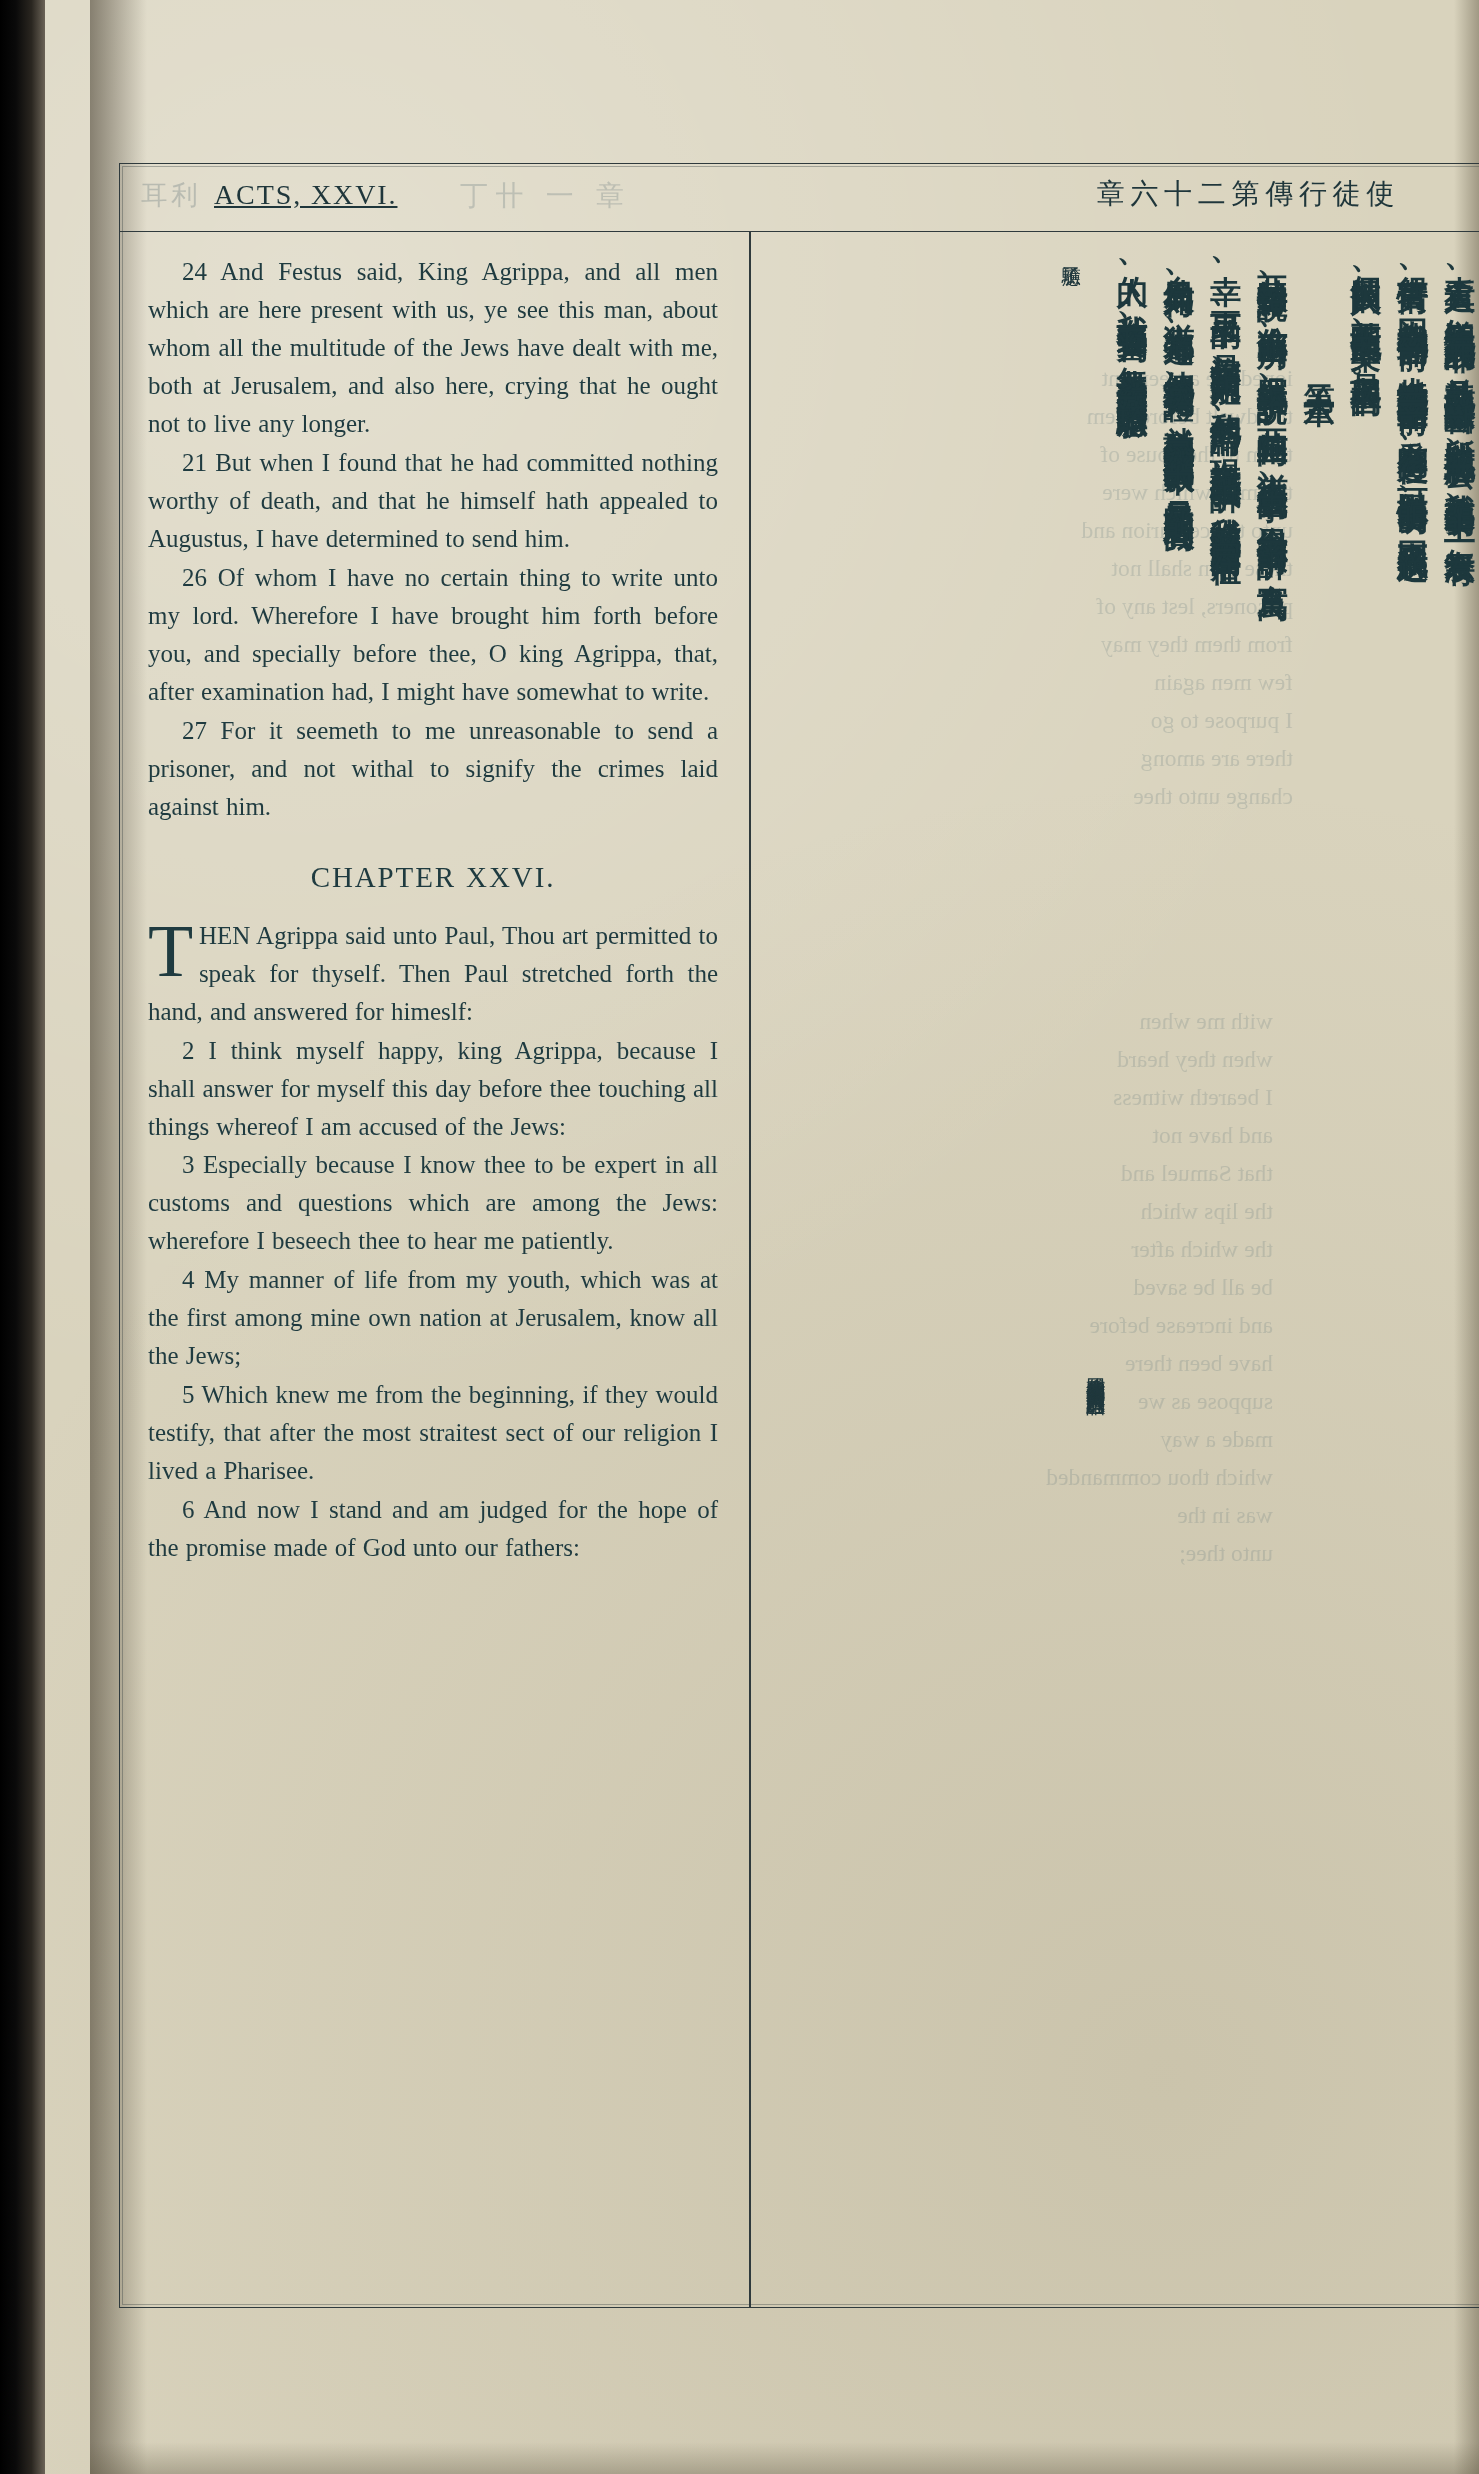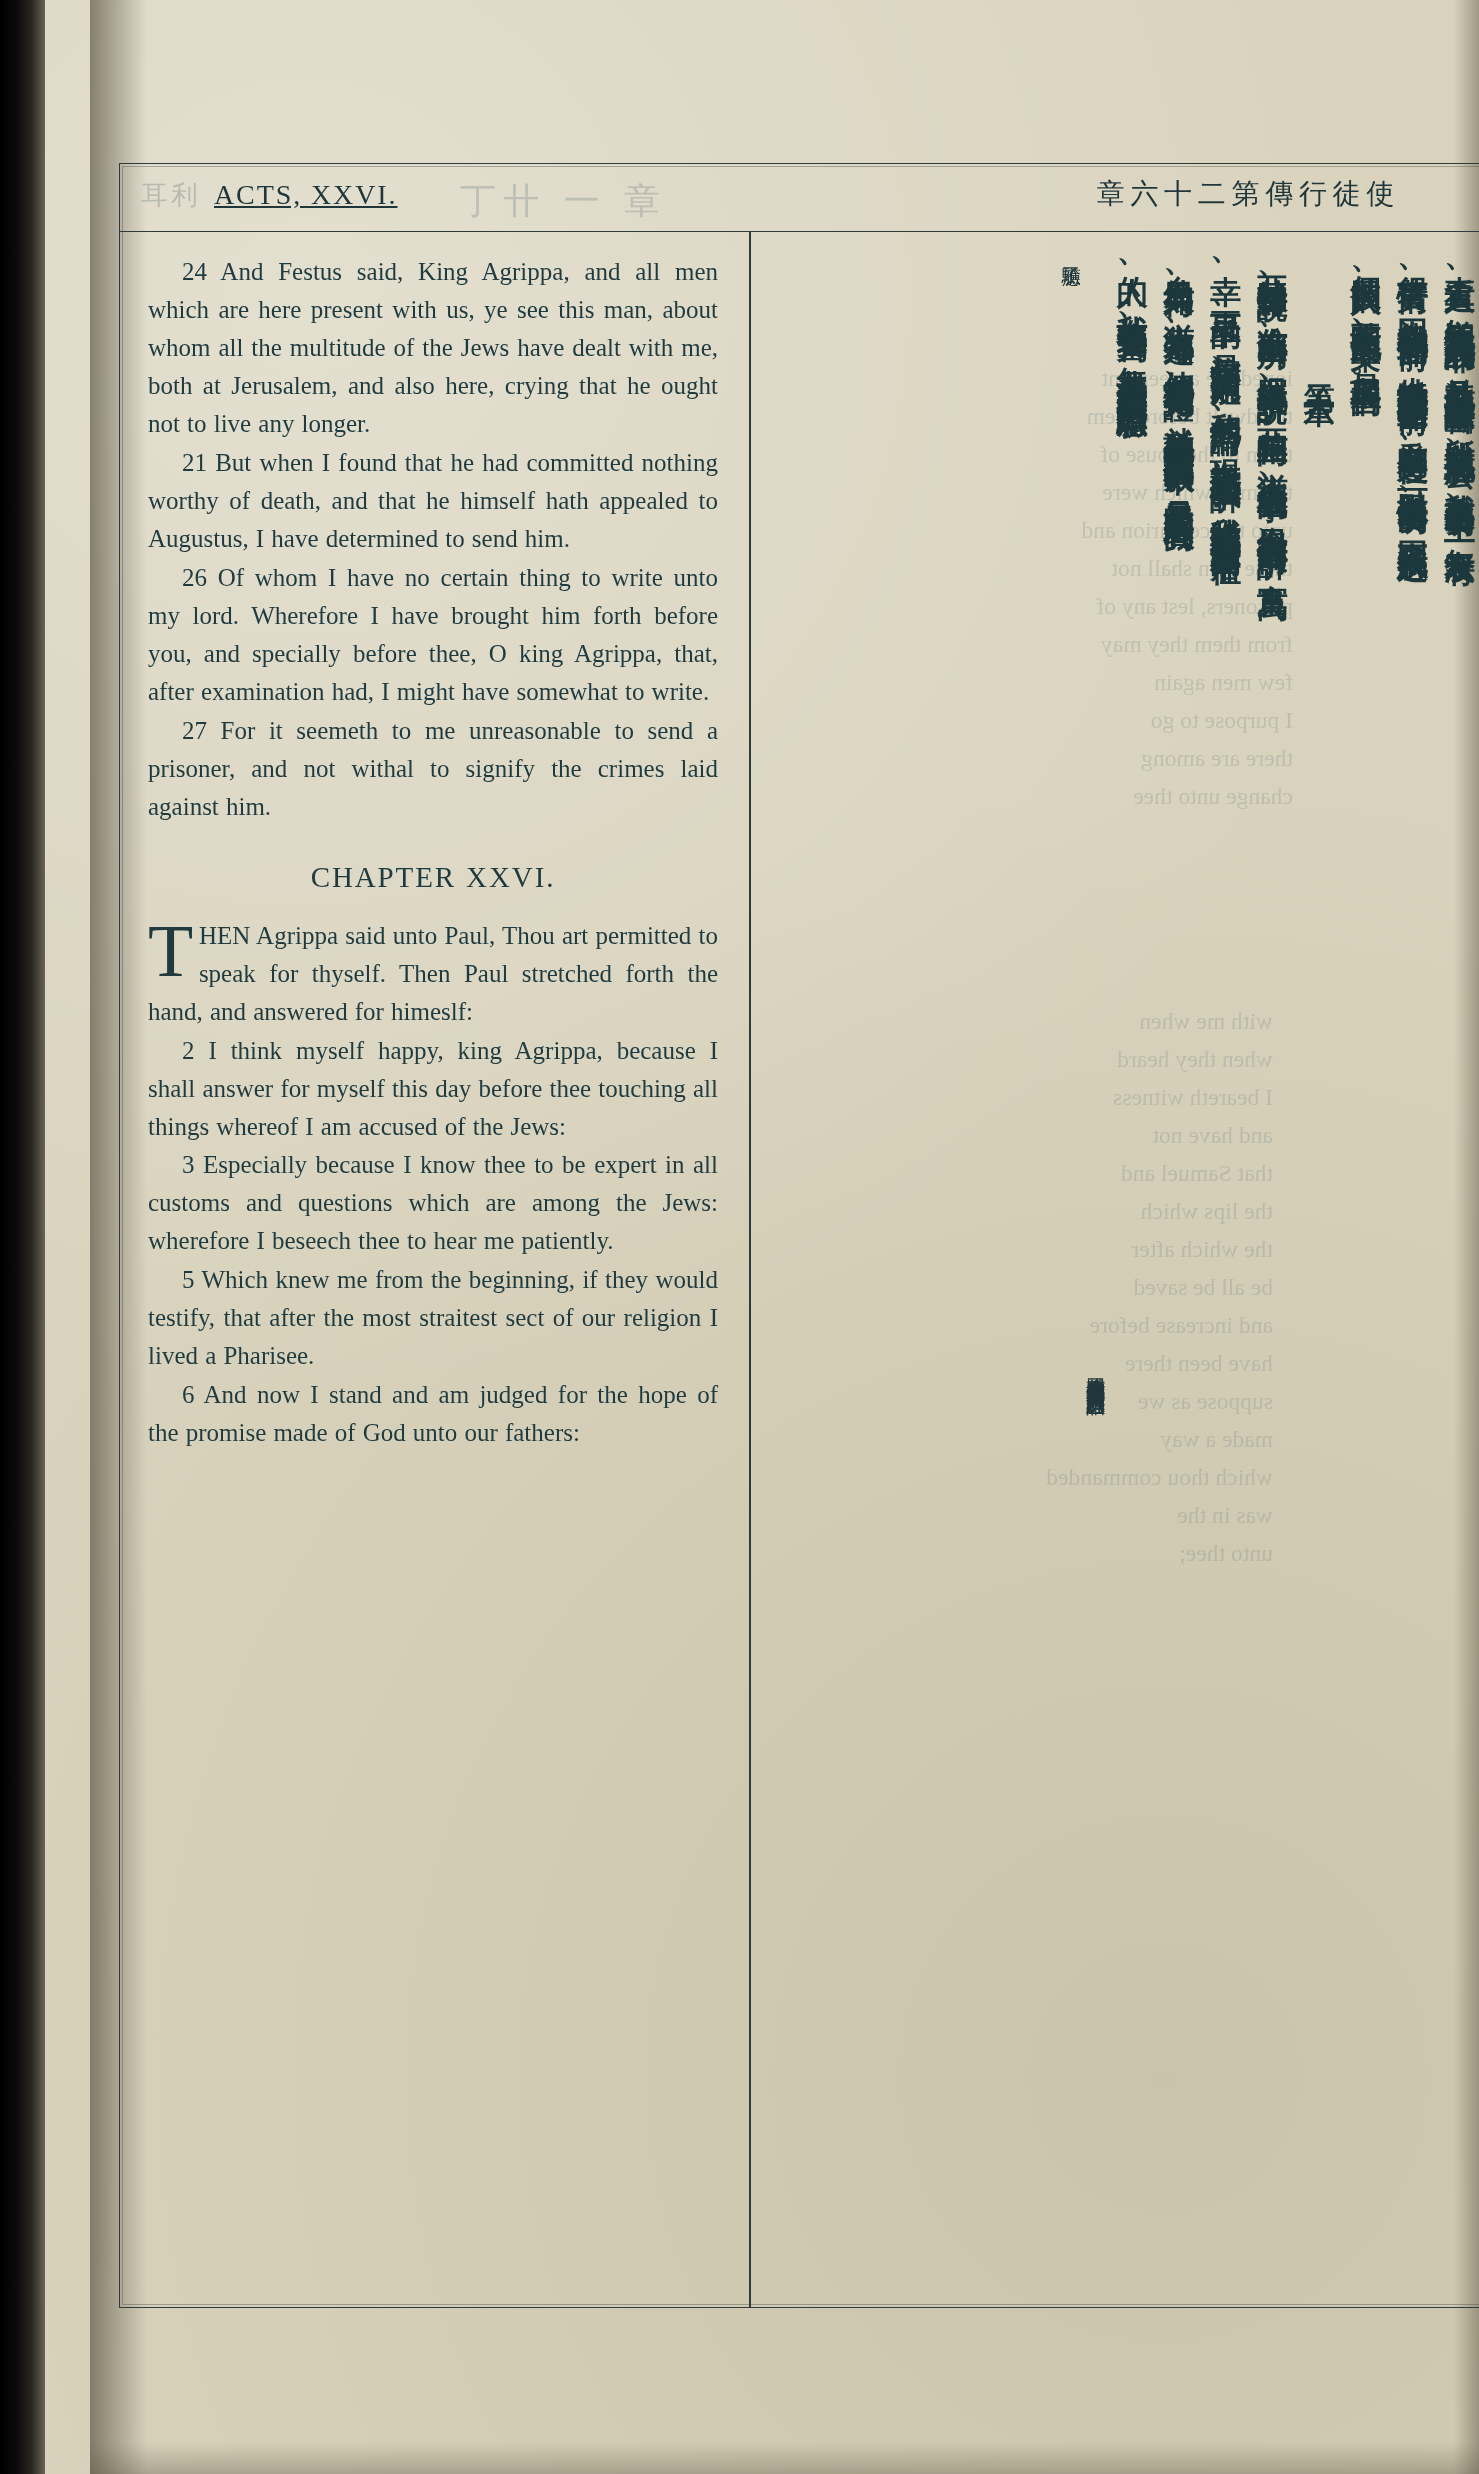--- a/index.html
+++ b/index.html
@@ -104,21 +104,21 @@
   .ghost-head {
     position: absolute;
     left: 21px; top: 13.2px;
     font-size: 26.5px;
     color: rgba(90,110,115,.30);
     letter-spacing: 3.8px;
   }
   .ghost-head2 {
     position: absolute;
     left: 340px; top: 13.2px;
-    font-size: 36px;
+    font-size: 28px;
     color: rgba(90,110,115,.26);
     letter-spacing: 7.6px;
   }
 
   .col-divider {
     position: absolute;
     left: 629px;
     top: 68px;
     bottom: 0;
     width: 1.9px;
@@ -277,20 +277,21 @@
         <p>27 For it seemeth to me unreasonable to send a prisoner, and not withal to signify the crimes laid against him.</p>
 
         <p class="chapter-title">CHAPTER XXVI.</p>
 
         <p class="dropcap-para">
           <span class="dropcap">T</span><span>HEN Agrippa said unto Paul, Thou art permitted to speak for thyself. Then Paul stretched forth the hand, and answered for himeslf:</span>
         </p>
 
         <p>2 I think myself happy, king Agrippa, because I shall answer for myself this day before thee touching all things whereof I am accused of the Jews:</p>
         <p>3 Especially because I know thee to be expert in all customs and questions which are among the Jews: wherefore I beseech thee to hear me patiently.</p>
+        <p>4 My manner of life from my youth, which was at the first among mine own nation at Jerusalem, know all the Jews;</p>
         <p>5 Which knew me from the beginning, if they would testify, that after the most straitest sect of our religion I lived a Pharisee.</p>
         <p>6 And now I stand and am judged for the hope of the promise made of God unto our fathers:</p>
       </div>
 
       <div class="col-zh">
         <div class="zh-line">非斯都說、亞基帕王和在這裏的諸位、請看這個人、猶太衆人在耶路撒冷、也在這裏、懇求呼叫說、不該容他活著、我</div>
         <div class="zh-line">查看這人、知道他決沒有犯該死的罪、並且他自己願聽該撒審斷、所以我定意將他解去、我爲這人要奏明主上、無奈沒有</div>
         <div class="zh-line">得著實情、因此我帶他到你們面前、也特意帶他到你亞基帕王面前、爲在審問之後、可以得著情由奏明、因爲我想解送一</div>
         <div class="zh-line">個被囚的人、若不指明他的罪案、是與理不合的。</div>
         <div class="zh-line indent2">第二十六章</div>

